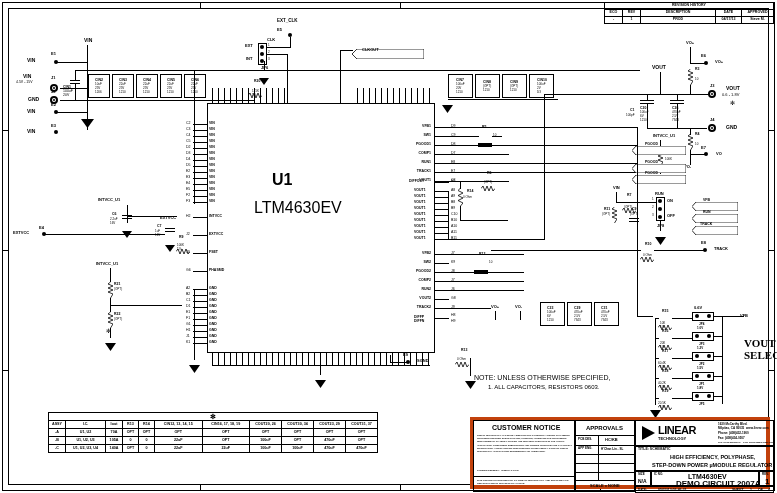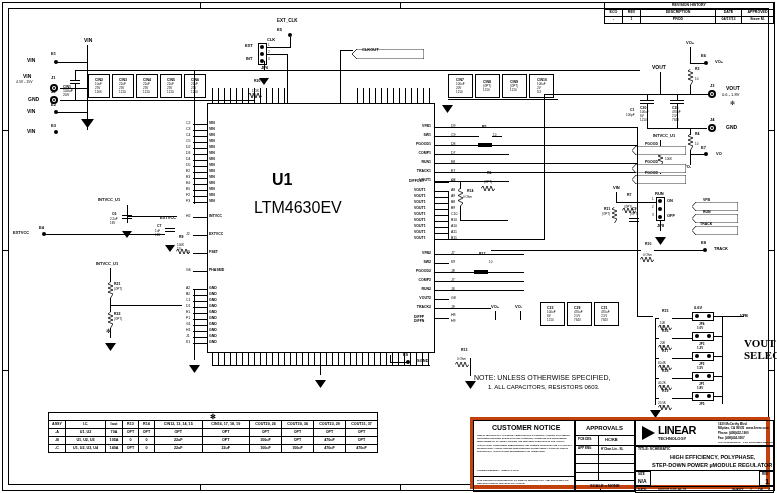--- a/index.html
+++ b/index.html
@@ -1129,20 +1129,25 @@
     <div class="tbcell" style="left:161px; top:25px; width:139px; height:25px;">
       <div class="txt t35 b" style="left:2px; top:1px;">TITLE: SCHEMATIC</div>
       <div class="txt t55 b" style="left:34px; top:8px;">HIGH EFFICIENCY, POLYPHASE,</div>
       <div class="txt t55 b" style="left:16px; top:16px;">STEP-DOWN POWER  µMODULE REGULATOR</div>
     </div>
 
     <div class="tbcell" style="left:161px; top:50px; width:16px; height:15px;">
       <div class="txt t3 b" style="left:2px; top:1px;">SIZE</div>
       <div class="txt t5 b" style="left:2px; top:7px;">N/A</div>
     </div>
+    <div class="tbcell" style="left:177px; top:50px; width:108px; height:15px;">
+      <div class="txt t3 b" style="left:2px; top:1px;">IC NO.</div>
+      <div class="txt t7 b" style="left:36px; top:1px;">LTM4630EV</div>
+      <div class="txt t8 b" style="left:24px; top:8px;">DEMO CIRCUIT 2007A</div>
+    </div>
     <div class="tbcell" style="left:285px; top:50px; width:15px; height:15px;">
       <div class="txt t3 b" style="left:2px; top:1px;">REV.</div>
       <div class="txt t8 b" style="left:5px; top:6px;">1</div>
     </div>
 
     <div class="tbcell" style="left:161px; top:65px; width:139px; height:7px;">
       <div class="txt t3 b" style="left:2px; top:2px;">DATE:</div>
       <div class="txt t35 b" style="left:22px; top:2px;">05/22/13 05:46:21</div>
       <div class="txt t35 b" style="left:96px; top:2px;">SHEET</div>
       <div class="txt t35 b" style="left:114px; top:2px;">1</div>

